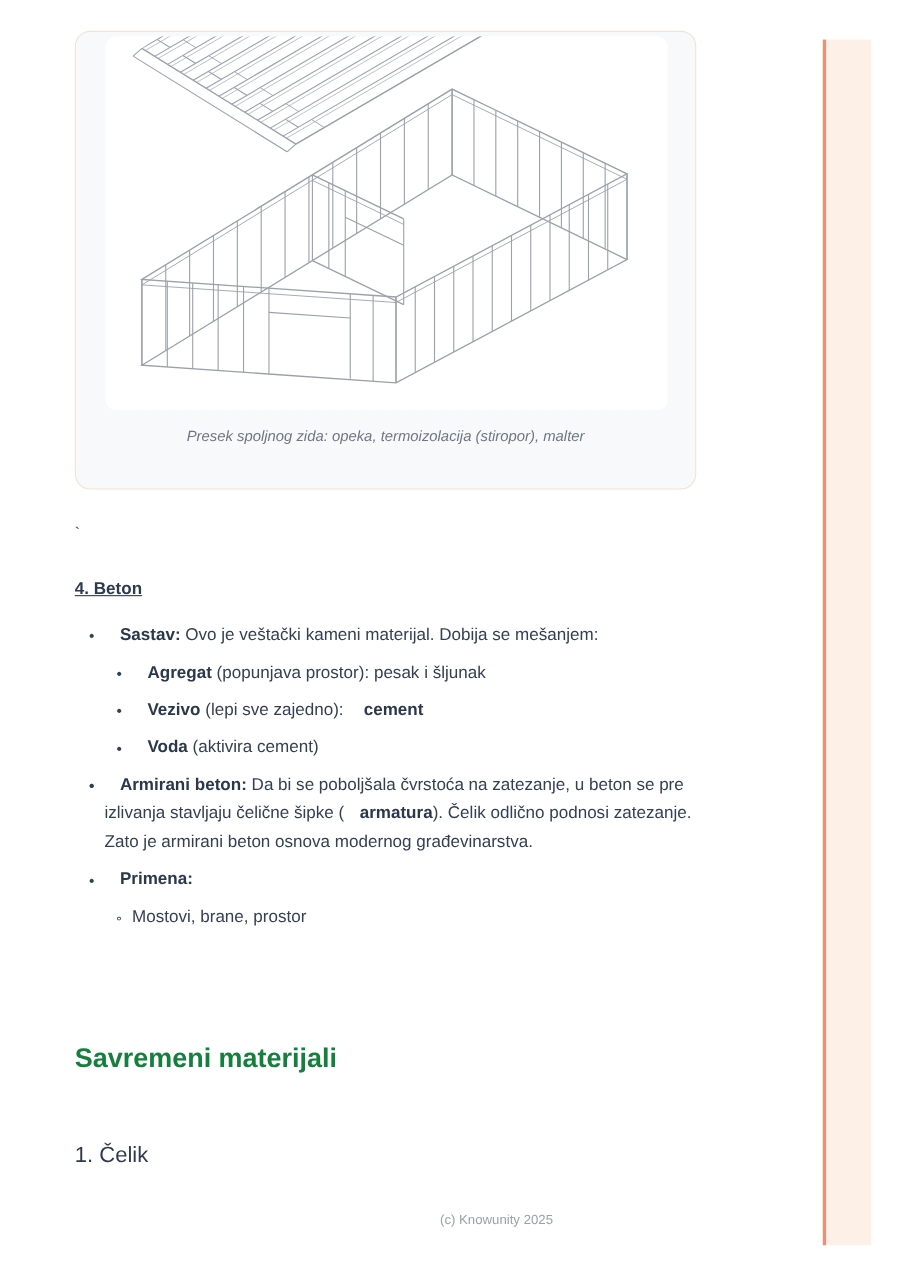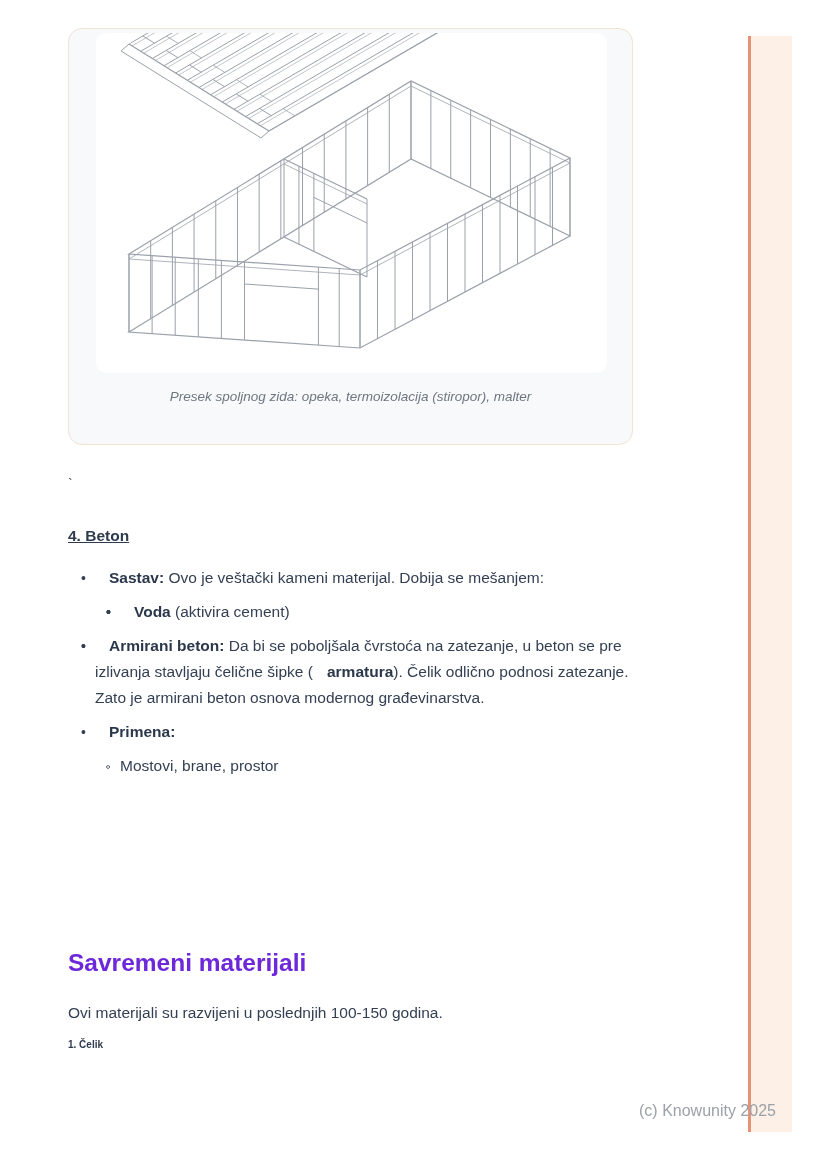--- a/index.html
+++ b/index.html
@@ -41,27 +41,27 @@
   .li{position:relative;margin:0 0 8px 0;}
   .li.lvl1{padding-left:27px;margin-top:4px;}
   .li.lvl2{padding-left:52px;}
   .li .marker{position:absolute;top:0;color:#333f52;}
   .li.lvl1 .marker{left:13px;}
   .li.lvl2 .marker{left:38px;}
   .li .marker.solid{font-size:14px;}
   .li .marker.hollow{font-size:13px;top:1px;}
   .li b{font-weight:700;color:#2b374b;margin-left:14px;}
 
-  .h-savremeni{position:absolute;left:68px;top:948px;margin:0;font-size:24.5px;line-height:30px;font-weight:700;color:#6d28d9;z-index:2;}
+  .h-savremeni{position:absolute;left:68px;top:948px;margin:0;font-size:24.5px;line-height:30px;font-weight:700;color:#15803d;z-index:2;}
   .para{position:absolute;left:68px;top:1000px;margin:0;font-size:15.5px;line-height:26px;z-index:2;}
-  .h-celik{position:absolute;left:68px;top:1039px;margin:0;font-size:10px;font-weight:700;color:#2e3a4e;z-index:2;}
+  .h-celik{position:absolute;left:68px;top:1039px;margin:0;font-size:20px;font-weight:400;color:#2e3a4e;z-index:2;}
 
   .footer{
-    position:absolute;left:400px;top:1102px;width:376px;text-align:right;
-    font-size:16px;color:#9ba1a8;z-index:5;
+    position:absolute;left:400px;top:1102px;width:376px;text-align:left;
+    font-size:12px;color:#9ba1a8;z-index:5;
   }
 </style>
 </head>
 <body>
 
 <div class="page">
 
   <div class="edge-strip"></div>
 
   <section class="figure-card">
@@ -178,31 +178,30 @@
     </div>
     <div class="figure-caption">Presek spoljnog zida: opeka, termoizolacija (stiropor), malter</div>
   </section>
 
   <div class="cursor-char">`</div>
 
   <h4 class="h-beton">4. Beton</h4>
 
   <div class="list">
       <div class="li lvl1"><span class="marker solid">•</span><span class="li-text"><b>Sastav:</b> Ovo je veštački kameni materijal. Dobija se mešanjem:</span></div>
-      <div class="li lvl2"><span class="marker solid">•</span></div>
-      <div class="li lvl2"><span class="marker solid">•</span></div>
+      <div class="li lvl2"><span class="marker solid">•</span><span class="li-text"><b>Agregat</b> (popunjava prostor): pesak i šljunak</span></div>
+      <div class="li lvl2"><span class="marker solid">•</span><span class="li-text"><b>Vezivo</b> (lepi sve zajedno): <b>cement</b></span></div>
       <div class="li lvl2"><span class="marker solid">•</span><span class="li-text"><b>Voda</b> (aktivira cement)</span></div>
       <div class="li lvl1"><span class="marker solid">•</span></div>
       <div class="li lvl1"><span class="marker solid">•</span><span class="li-text"><b>Armirani beton:</b> Da bi se poboljšala čvrstoća na zatezanje, u beton se pre izlivanja stavljaju čelične šipke (<b>armatura</b>). Čelik odlično podnosi zatezanje. Zato je armirani beton osnova modernog građevinarstva.</span></div>
       <div class="li lvl1"><span class="marker solid">•</span><span class="li-text"><b>Primena:</b></span></div>
       <div class="li lvl2"><span class="marker hollow">◦</span></div>
       <div class="li lvl2"><span class="marker hollow">◦</span><span class="li-text">Mostovi, brane, prostor</span></div>
     </div>
 
   <h2 class="h-savremeni">Savremeni materijali</h2>
 
-  <p class="para">Ovi materijali su razvijeni u poslednjih 100-150 godina.</p>
 
   <h4 class="h-celik">1. Čelik</h4>
 
   <div class="footer">(c) Knowunity 2025</div>
 
 </div>
 
 </body></html>

